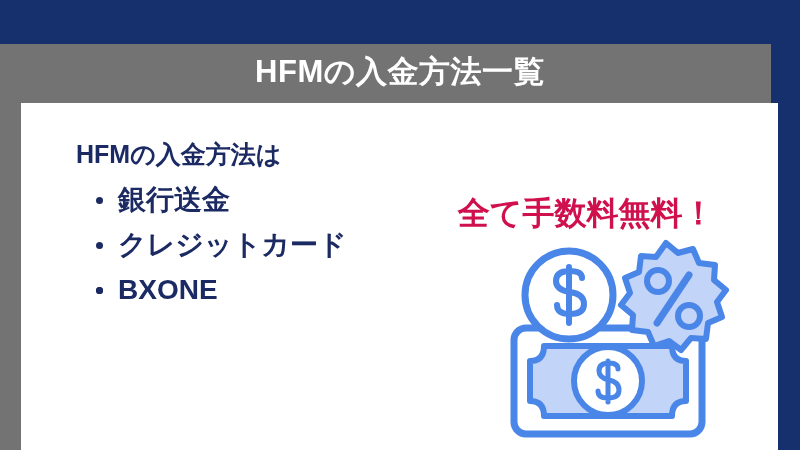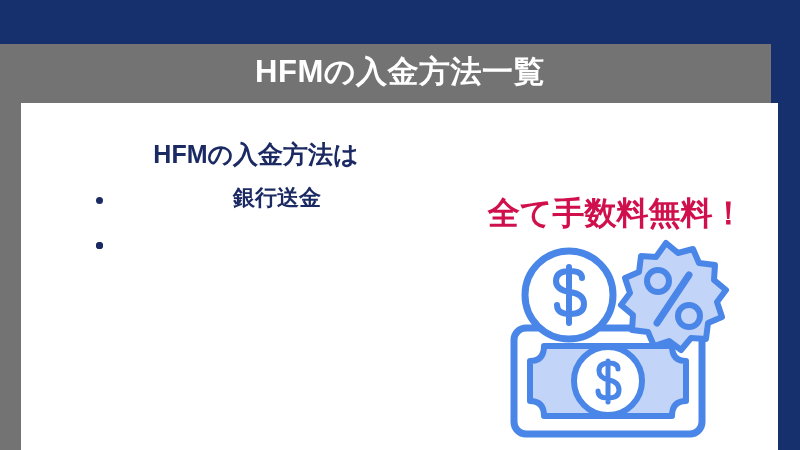--- a/index.html
+++ b/index.html
@@ -47,63 +47,61 @@
     height: 363px;
     background: #ffffff;
   }
 
   
   #methods-block {
     position: absolute;
     left: 55px;
     top: 36px;
     width: 360px;
-    text-align: center;
   }
 
   #methods-heading {
     color: #1b2a63;
     font-size: 25px;
     font-weight: bold;
     line-height: 30px;
     margin: 0 0 8px 0;
     white-space: nowrap;
   }
 
   #methods-list {
     list-style: none;
     margin: 0;
     padding: 0;
   }
 
   .method-item {
     position: relative;
     color: #1b2a63;
-    font-size: 22px;
+    font-size: 28px;
     font-weight: bold;
     line-height: 45px;
     padding-left: 42px;
     white-space: nowrap;
-    font-family: Liberation Mono, monospace;
   }
 
   .method-item .bullet-dot {
     position: absolute;
     left: 20px;
     top: 20px;
     width: 7px;
     height: 7px;
     border-radius: 50%;
     background: #1b2a63;
   }
 
   
   #promo-text {
     position: absolute;
-    left: 435px;
+    left: 405px;
     top: 90px;
     width: 320px;
     text-align: center;
     color: #d0104c;
     font-size: 32px;
     font-weight: bold;
     line-height: 40px;
     white-space: nowrap;
   }
 
@@ -133,23 +131,28 @@
 
       <div id="methods-heading">HFMの入金方法は</div>
 
       <ul id="methods-list">
         <li class="method-item">
           <span class="bullet-dot"></span>
           <span>銀行送金</span>
         </li>
         <li class="method-item">
           <span class="bullet-dot"></span>
+          <span>クレジットカード</span>
         </li>
         <li class="method-item">
           <span class="bullet-dot"></span>
+        </li>
+        <li class="method-item">
+          <span class="bullet-dot"></span>
+          <span>BXONE</span>
         </li>
       </ul>
     </div>
 
     <div id="promo-text">全て手数料無料！</div>
 
     <div id="money-illustration">
       <svg viewBox="0 0 245 215" xmlns="http://www.w3.org/2000/svg">
 
         <rect x="28" y="95" width="188" height="106" rx="12" ry="12" fill="#ffffff" stroke="#4a86e8" stroke-width="7"></rect>

